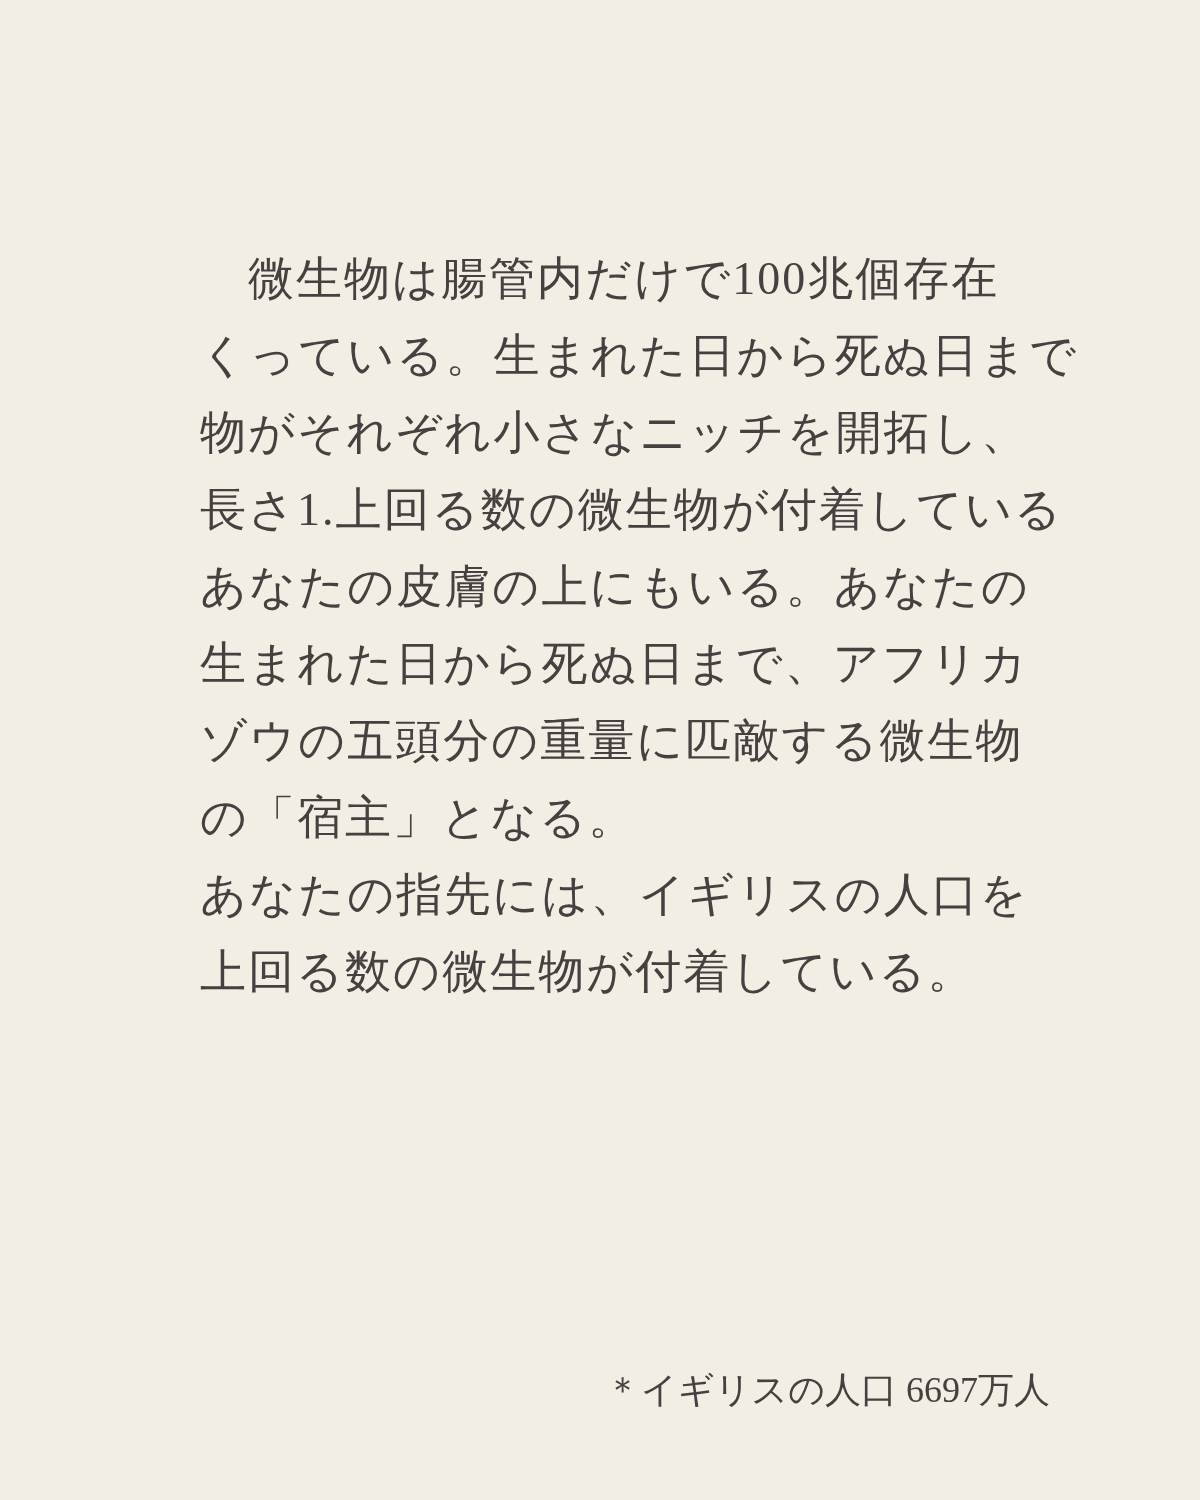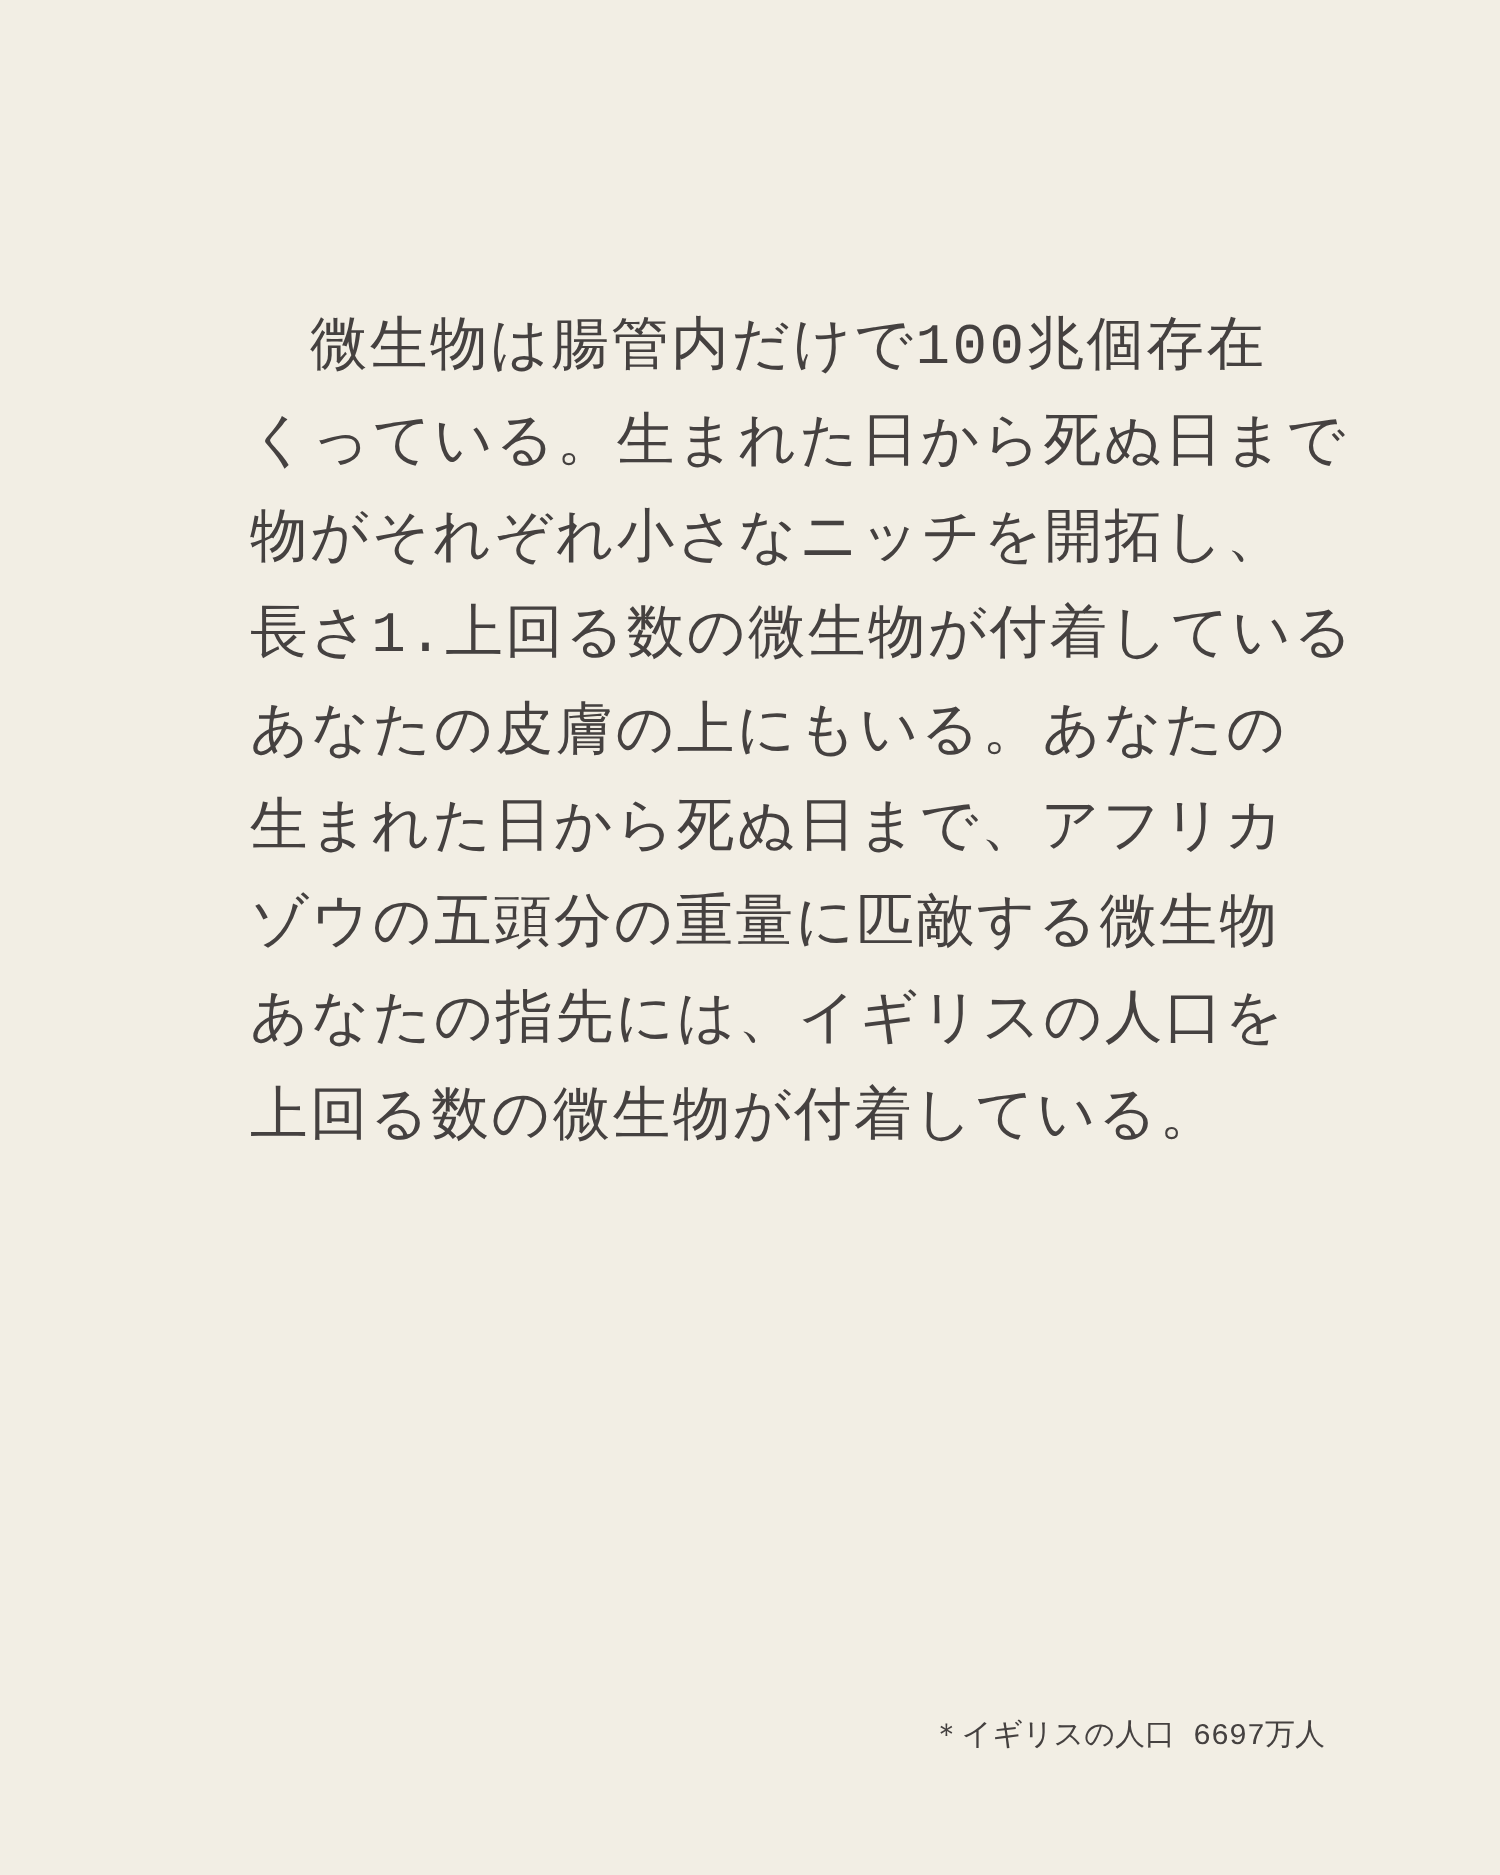--- a/index.html
+++ b/index.html
@@ -10,21 +10,20 @@
     width: 1200px;
     height: 1500px;
     position: relative;
     background: #f2eee4;
     overflow: hidden;
     font-family: "Liberation Serif", "DejaVu Serif", serif;
   }
   .page {
     position: absolute;
     inset: 0;
-    font-family: Liberation Mono, monospace;
   }
   .text-block {
     position: absolute;
     left: 200px;
     top: 240px;
     width: 825px;
     font-size: 46px;
     line-height: 77px;
     letter-spacing: 2px;
     color: #454140;
@@ -33,42 +32,43 @@
   }
   .text-block .line {
     white-space: nowrap;
     height: 77px;
   }
   .text-block .line.indent-1 {
     text-indent: 48px;
   }
   .footnote {
     position: absolute;
-    right: 140px;
+    right: 150px;
     top: 1368px;
-    font-size: 24px;
+    font-size: 36px;
     line-height: 44px;
     letter-spacing: 0px;
     color: #454140;
     white-space: nowrap;
     text-align: left;
   }
 </style>
 </head>
 <body style="background: rgb(242, 238, 228);">
 
 <div class="page">
 
   <div class="text-block" style="color: rgb(69, 65, 64);">
     <div class="line indent-1">微生物は腸管内だけで100兆個存在</div>
     <div class="line">くっている。生まれた日から死ぬ日まで</div>
     <div class="line">物がそれぞれ小さなニッチを開拓し、</div>
     <div class="line">長さ1.上回る数の微生物が付着している</div>
     <div class="line">あなたの皮膚の上にもいる。あなたの</div>
     <div class="line">生まれた日から死ぬ日まで、アフリカ</div>
     <div class="line">ゾウの五頭分の重量に匹敵する微生物</div>
+    <div class="line">の「宿主」となる。</div>
     <div class="line">あなたの指先には、イギリスの人口を</div>
     <div class="line">上回る数の微生物が付着している。</div>
   </div>
 
   <div class="footnote" style="color: rgb(69, 65, 64);">＊イギリスの人口 6697万人</div>
 
 </div>
 
 </body></html>

